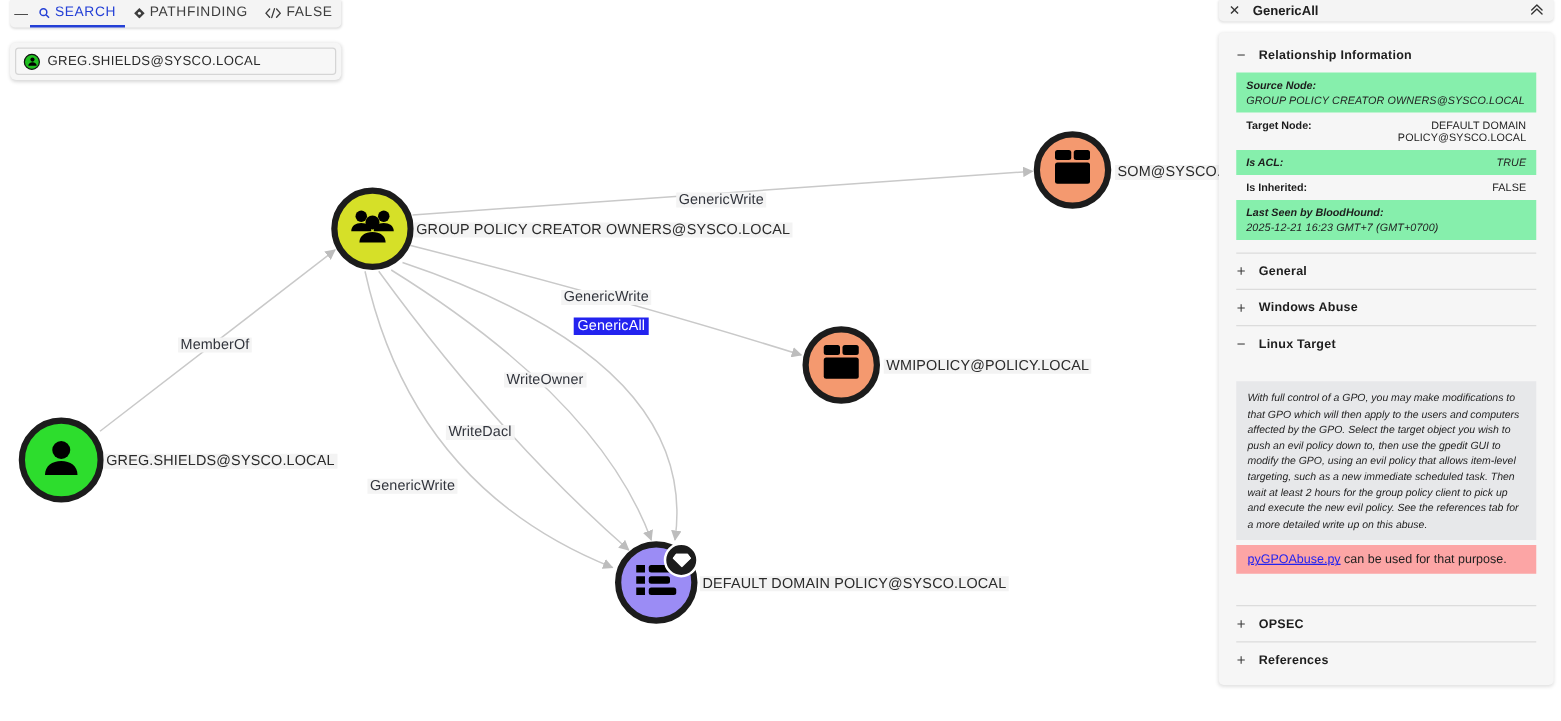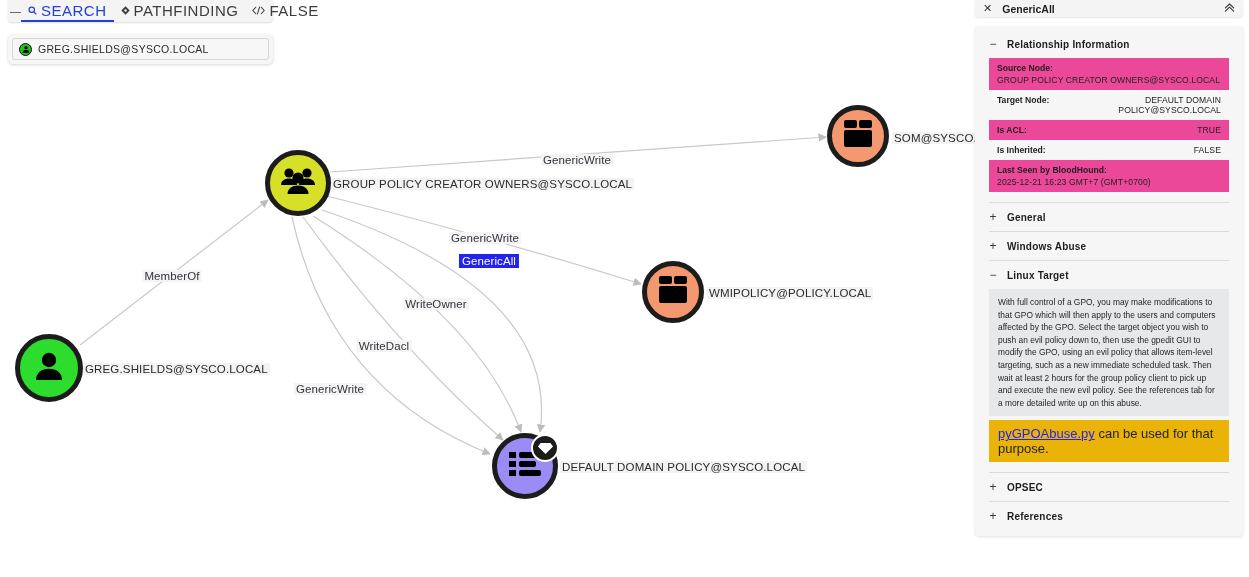--- a/index.html
+++ b/index.html
@@ -68,21 +68,21 @@
     background: #f4f4f4;
     border-radius: 0 0 4px 4px;
     height: 22px;
     display: flex; align-items: stretch;
     box-shadow: 0 1px 2px rgba(0,0,0,.14);
     padding-left: 2px;
   }
   .tab {
     display: flex; align-items: center; gap: 4px;
     padding: 0 7px;
-    font-size: 15px;
+    font-size: 11px;
     letter-spacing: .5px;
     color: #3d3d3d;
     cursor: pointer;
     border-bottom: 2px solid transparent;
   }
   .tab.active { color: #2440d6; border-bottom-color: #2440d6; }
   .tab .ticon { display: inline-flex; align-items: center; }
   #minimize-btn {
     display: flex; align-items: center; justify-content: center;
     width: 20px; color: #3d3d3d; font-size: 11px; cursor: pointer;
@@ -140,39 +140,40 @@
   }
   .sect-head .pm { width: 8px; text-align: center; font-size: 12px; color: #3a3a3a; line-height: 1; }
   .sect-head .lbl { font-size: 10px; font-weight: bold; color: #1d1d1d; letter-spacing: .2px; }
   .divider { height: 1px; background: #dcdcdc; margin: 0 14px; }
 
   .kv-block { margin: 0 14px; }
   .kv {
     padding: 5px 8px;
     display: flex; justify-content: space-between; align-items: baseline; gap: 8px;
   }
-  .kv.shaded { background: #ec4899; }
+  .kv.shaded { background: #86efac; font-style: italic; }
   .kv.stacked { display: block; }
   .kv .k { font-size: 8.6px; font-weight: bold; color: #1d1d1d; white-space: nowrap; }
   .kv .v { font-size: 8.6px; color: #232323; text-align: right; letter-spacing: .1px; }
   .kv.stacked .v { text-align: left; margin-top: 2px; }
 
   .abuse-body {
-    margin: 0 14px 0 14px;
+    margin: 16px 14px 0 14px;
     background: #e7e8ea;
     padding: 7px 9px;
     font-size: 8.4px;
     line-height: 1.5;
     color: #1f1f1f;
+    font-style: italic;
   }
   .abuse-note {
-    margin: 4px 14px 2px 14px;
-    background: #eab308;
+    margin: 4px 14px 17px 14px;
+    background: #fca5a5;
     padding: 6px 9px;
-    font-size: 13px;
+    font-size: 10px;
     color: #1f1f1f;
   }
   .abuse-note a { color: #2323ef; text-decoration: underline; }
 </style>
 </head>
 <body>
 
 <div id="app">
 
   <div id="graph-canvas">

